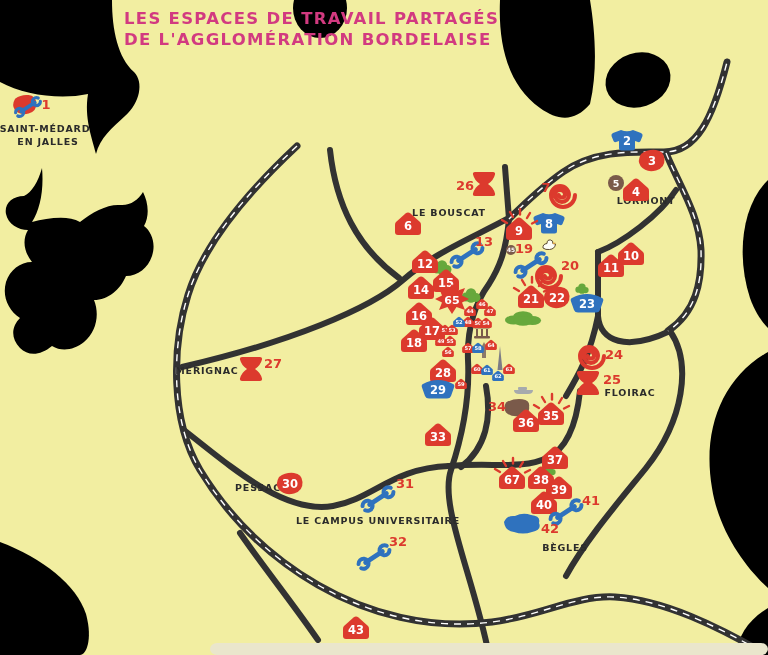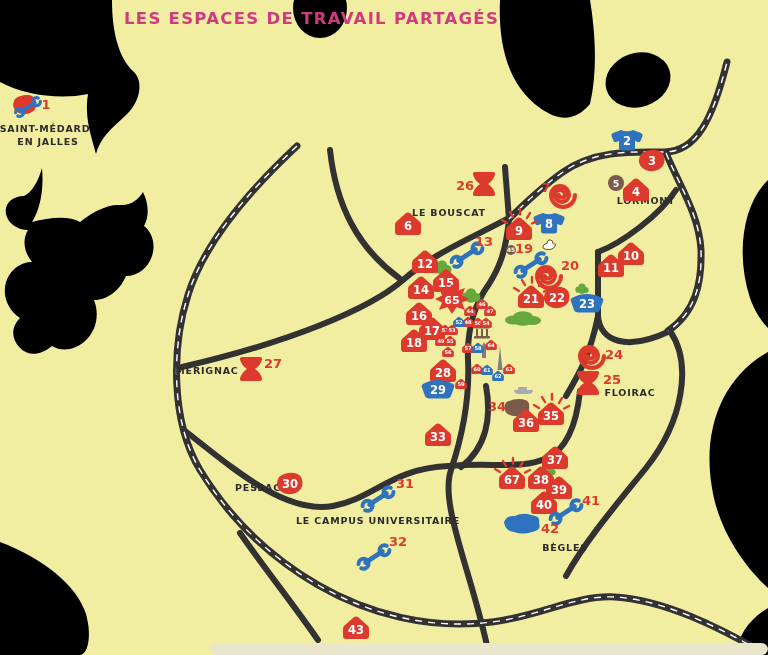--- a/index.html
+++ b/index.html
@@ -15,20 +15,21 @@
   .num-in{fill:#fff;font-weight:800;text-anchor:middle;}
   .num-out{fill:var(--c-red);font-weight:800;font-size:13px;text-anchor:middle;}
 </style>
 </head>
 <body>
 
 <div class="stage">
 
   <div class="map-title">
     <span>LES ESPACES DE TRAVAIL PARTAGÉS</span>
+    <span>DE L'AGGLOMÉRATION BORDELAISE</span>
   </div>
 
   <svg id="map-svg" width="768" height="655" viewBox="0 0 768 655">
 
     <rect x="0" y="0" width="768" height="655" style="fill:var(--c-land)"></rect>
 
     <g style="fill:var(--c-outside)">
       <path d="M0,0 L112,0 C112,30 118,58 134,72 C144,82 140,103 125,116 C112,128 100,138 96,154 C92,138 84,118 88,94 C60,100 24,95 0,82 Z"></path>
       <ellipse cx="320" cy="8" rx="27" ry="30"></ellipse>
       <path d="M500,0 C498,45 508,85 540,108 C558,121 575,122 590,104 C598,70 595,30 590,0 Z"></path>

